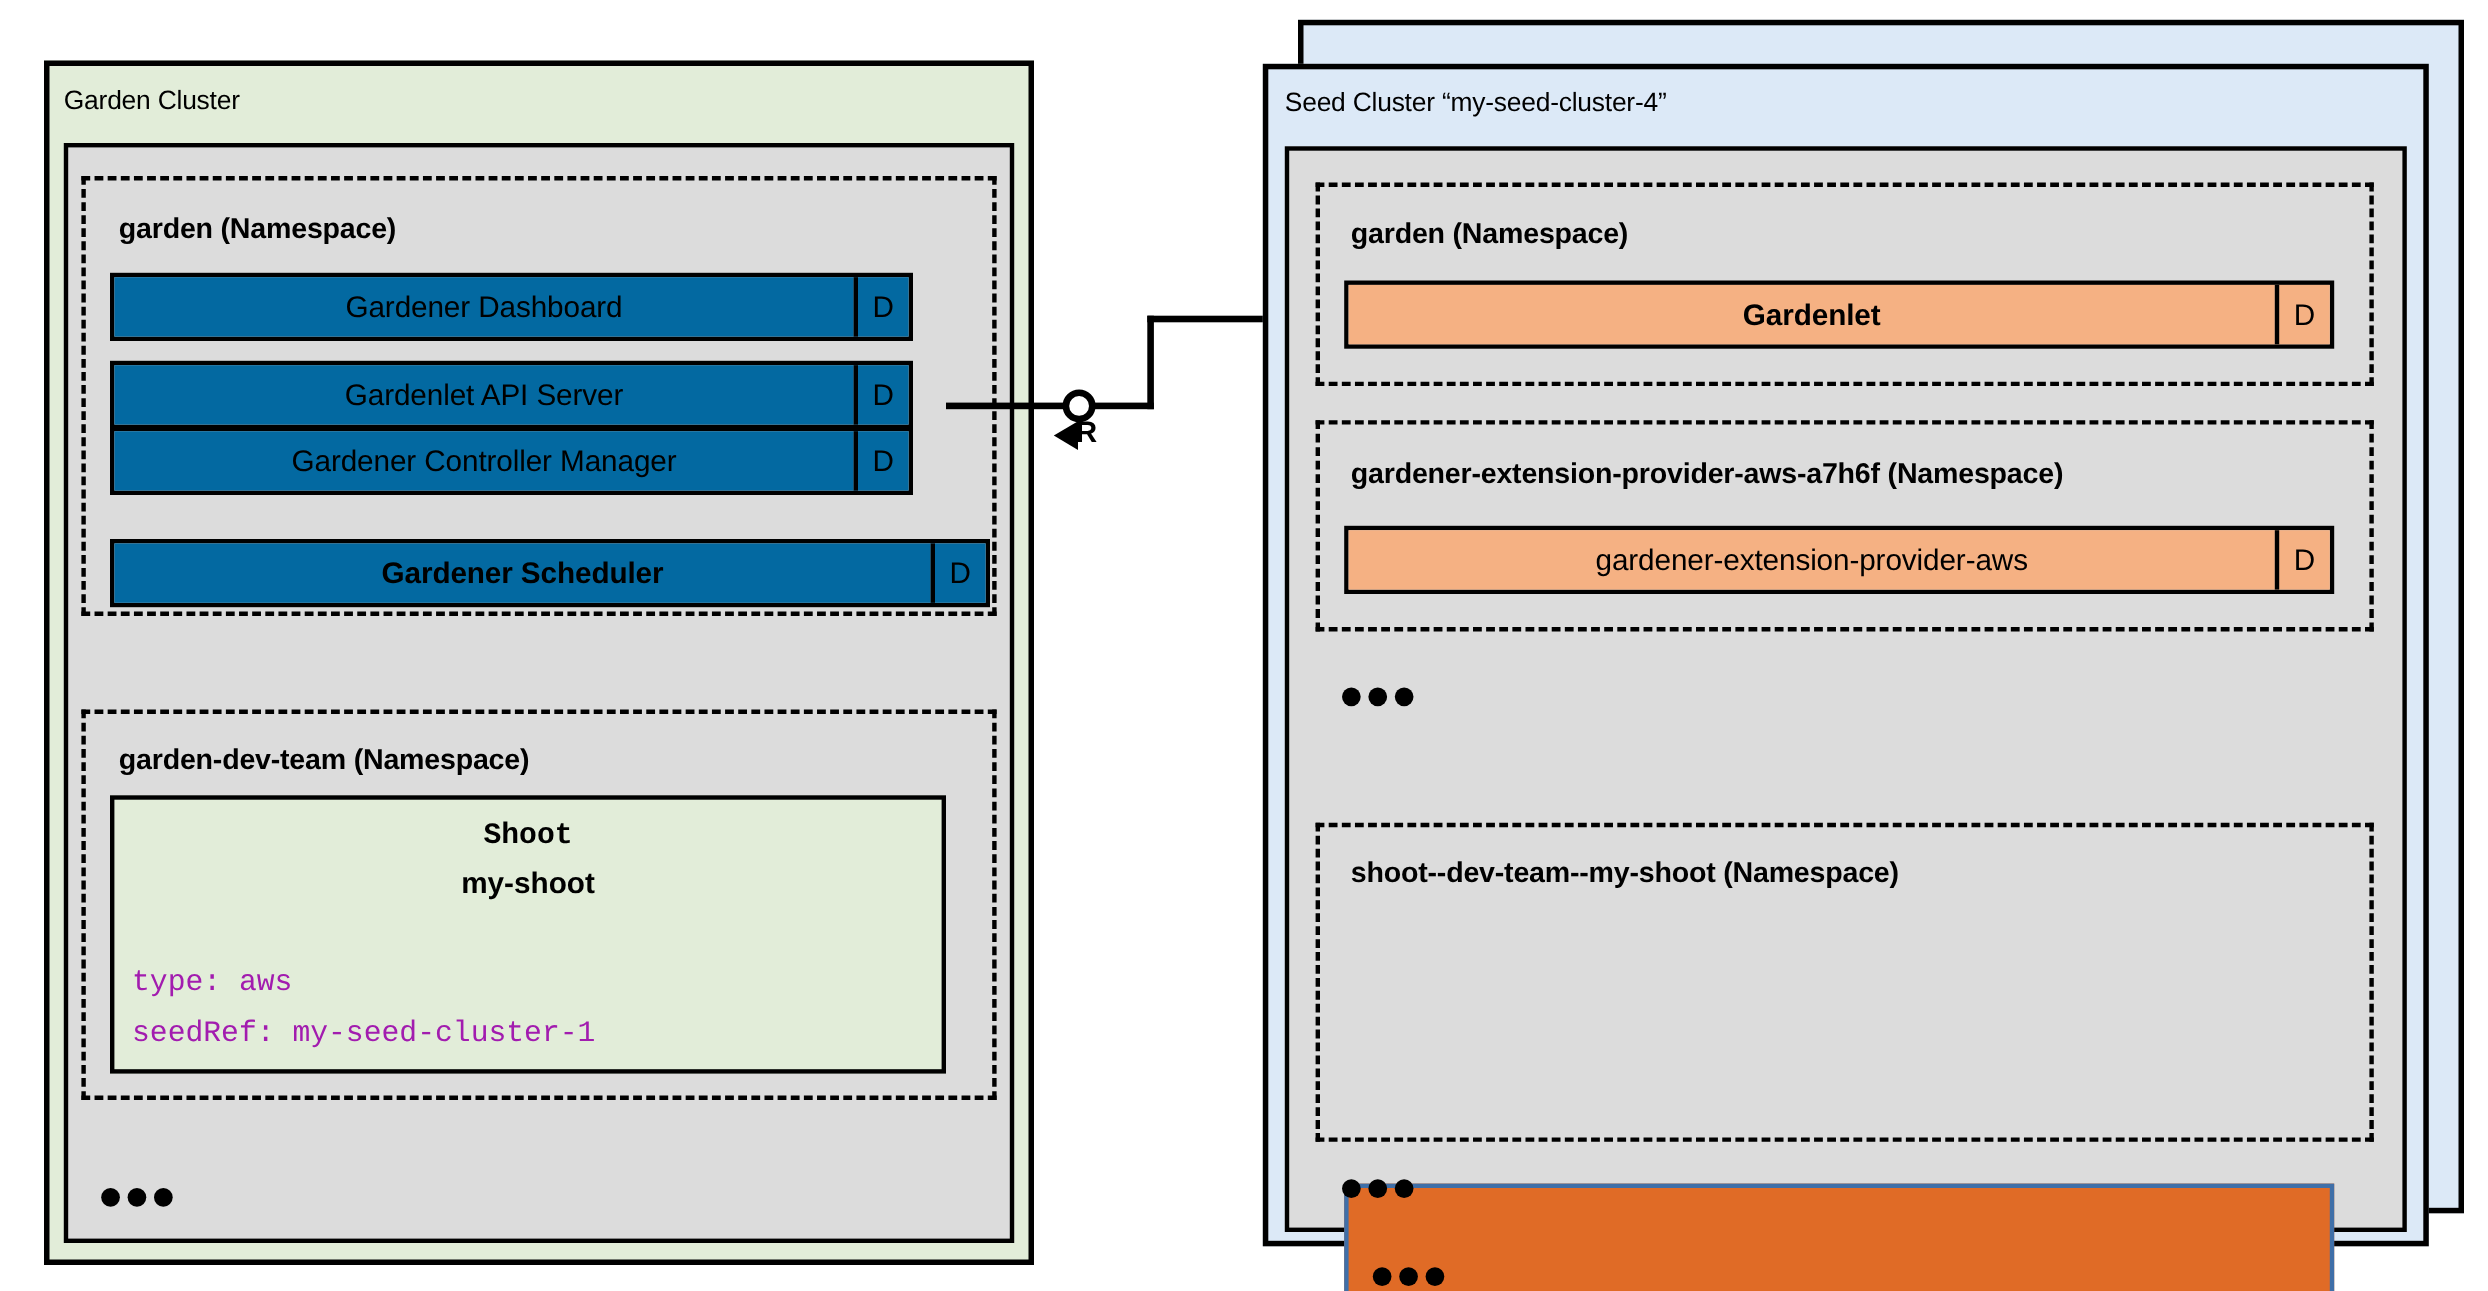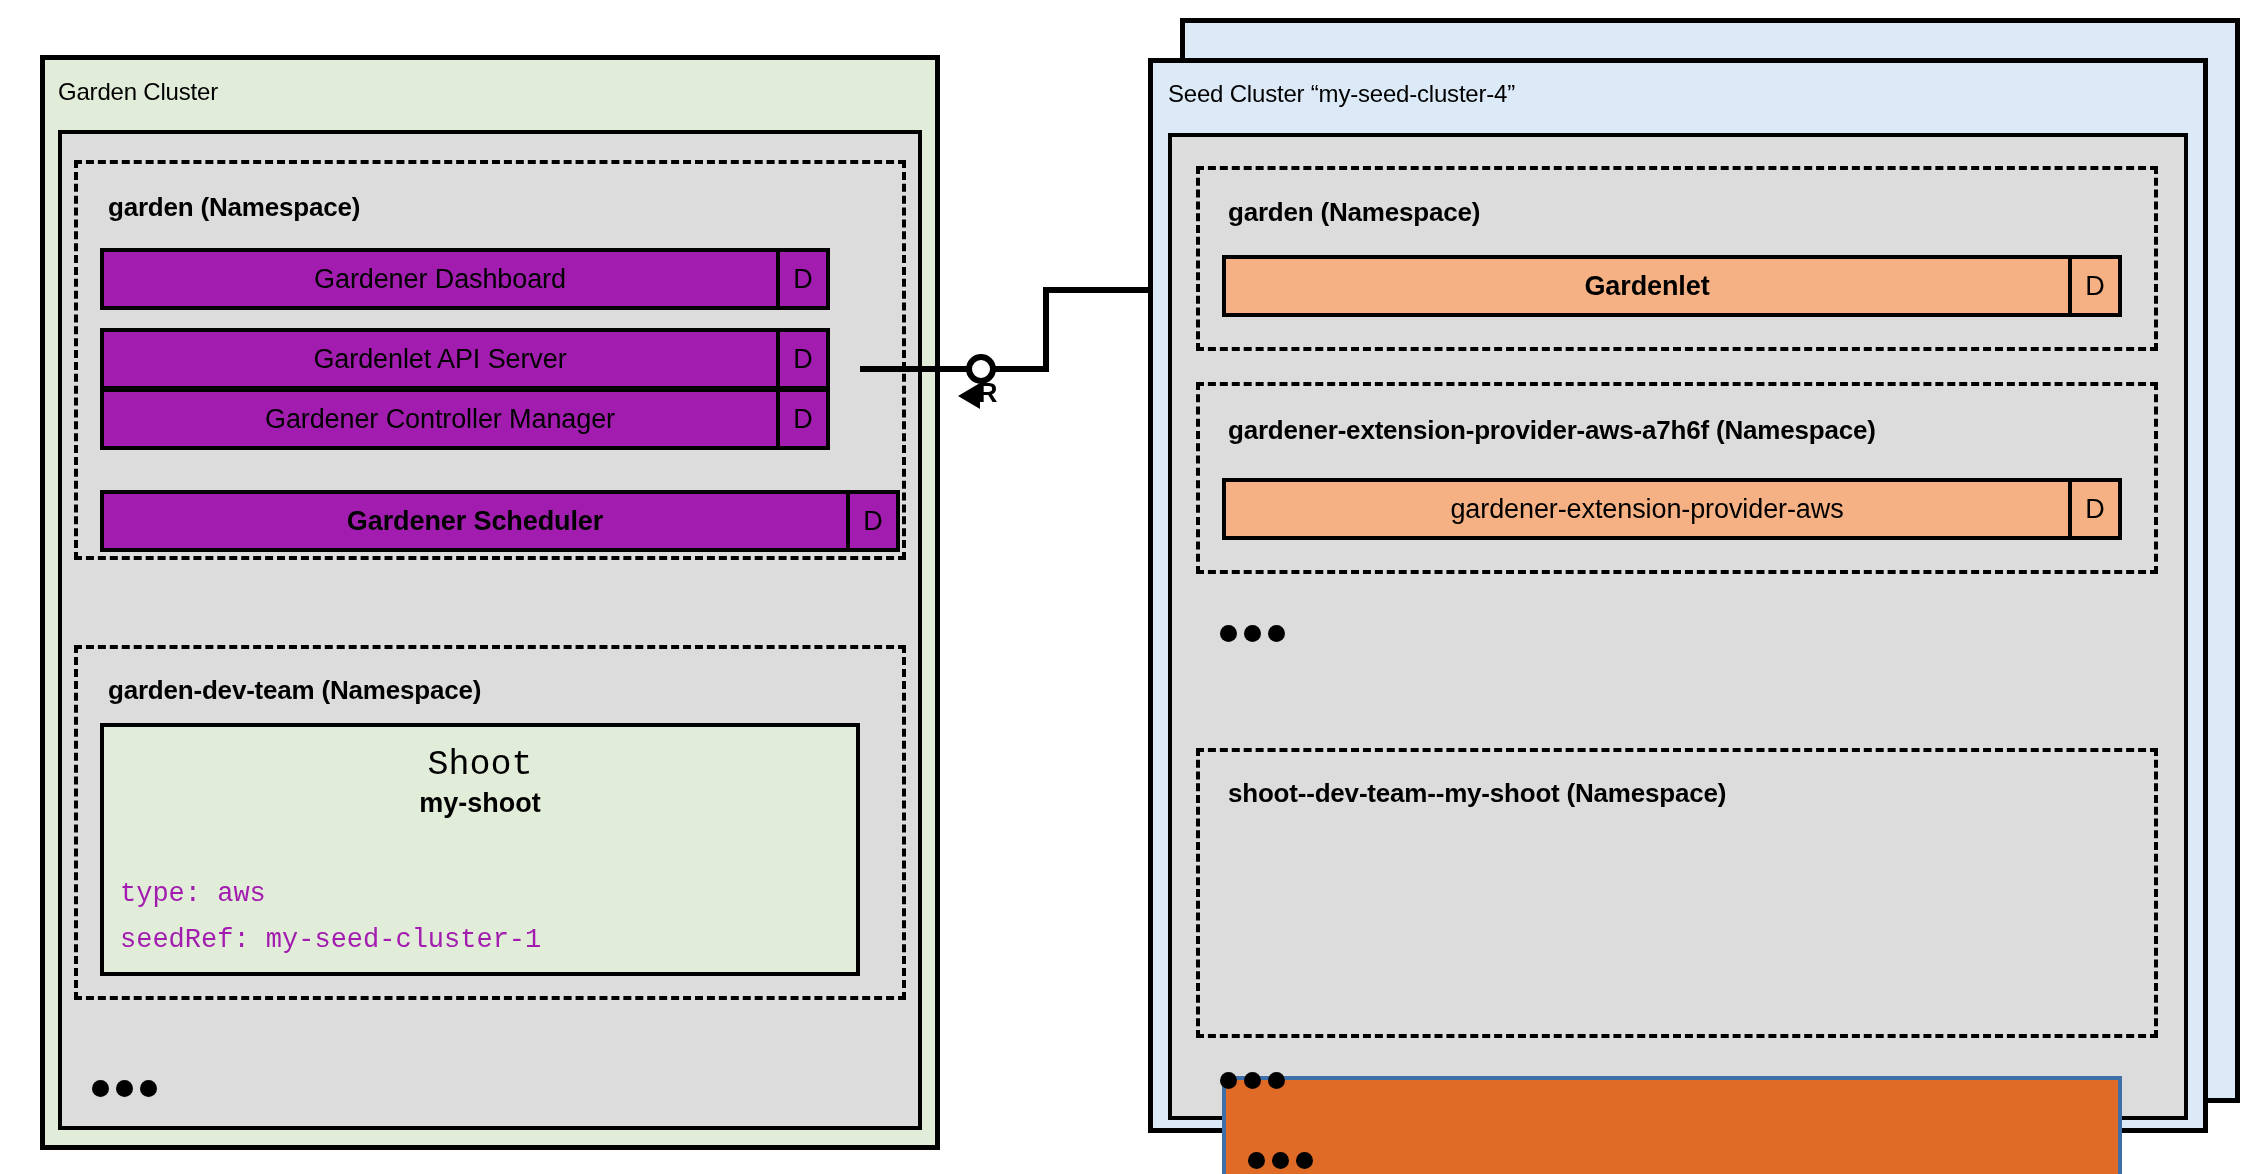--- a/index.html
+++ b/index.html
@@ -71,37 +71,38 @@
   }
   .comp-badge {
     flex: 0 0 46px;
     border-left: 4px solid #000000;
     display: flex;
     align-items: center;
     justify-content: center;
     font-size: 27px;
     color: #000000;
   }
-  .comp.green .comp-body, .comp.green .comp-badge { background: #a21caf; }
+  .comp.green .comp-body, .comp.green .comp-badge { background: #0369a1; }
   .comp.orange .comp-body, .comp.orange .comp-badge { background: #F5B183; }
   .comp.bold .comp-body { font-weight: bold; }
 
   
   .resource {
     border: 4px solid #000000;
     background: #E2EDD9;
     position: relative;
   }
   .res-kind {
     position: absolute;
     left: 0; right: 0;
     text-align: center;
     font-family: "Liberation Mono", monospace;
-    font-size: 35px;
-    color: #000000;
+    font-size: 27px;
+    color: #000000;
+    font-weight: bold;
   }
   .res-name {
     position: absolute;
     left: 0; right: 0;
     text-align: center;
     font-size: 27px;
     font-weight: bold;
     color: #000000;
   }
   .res-line {

